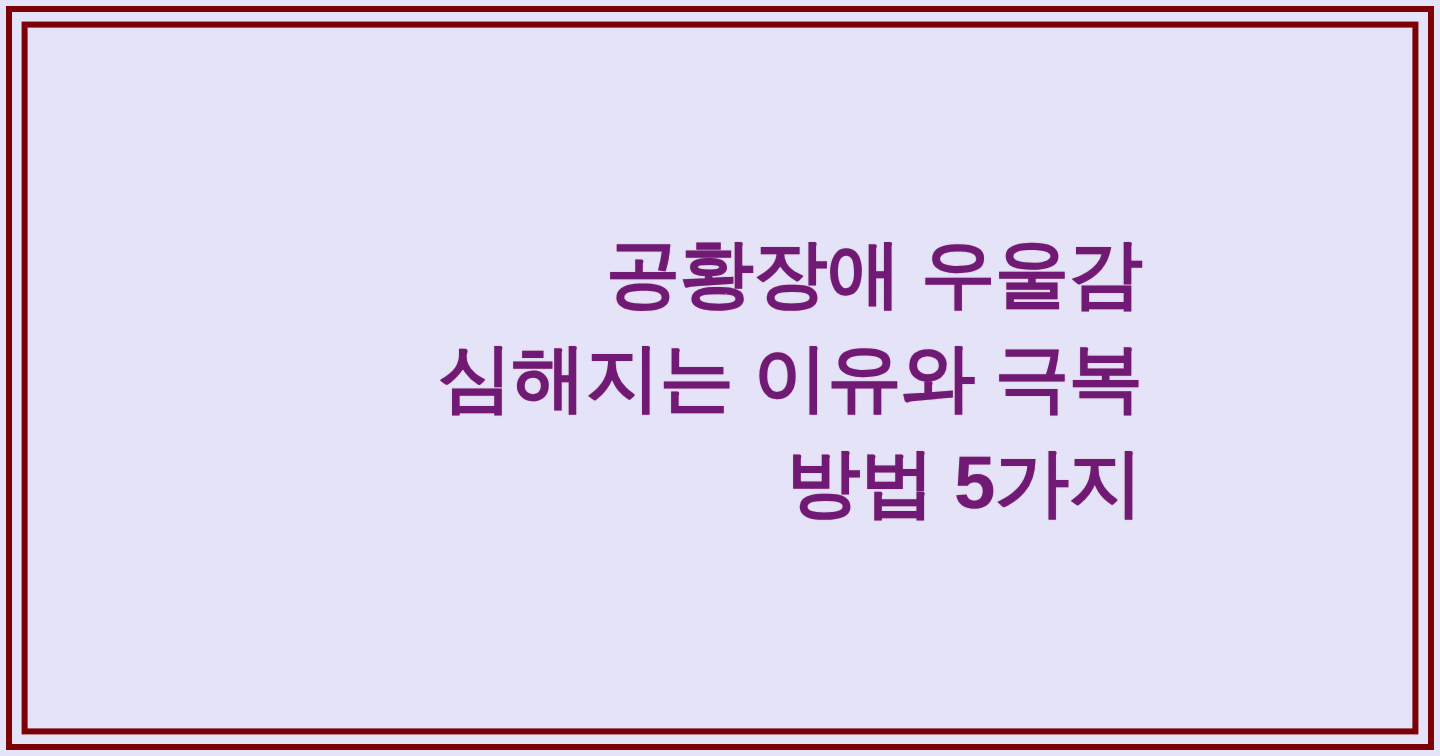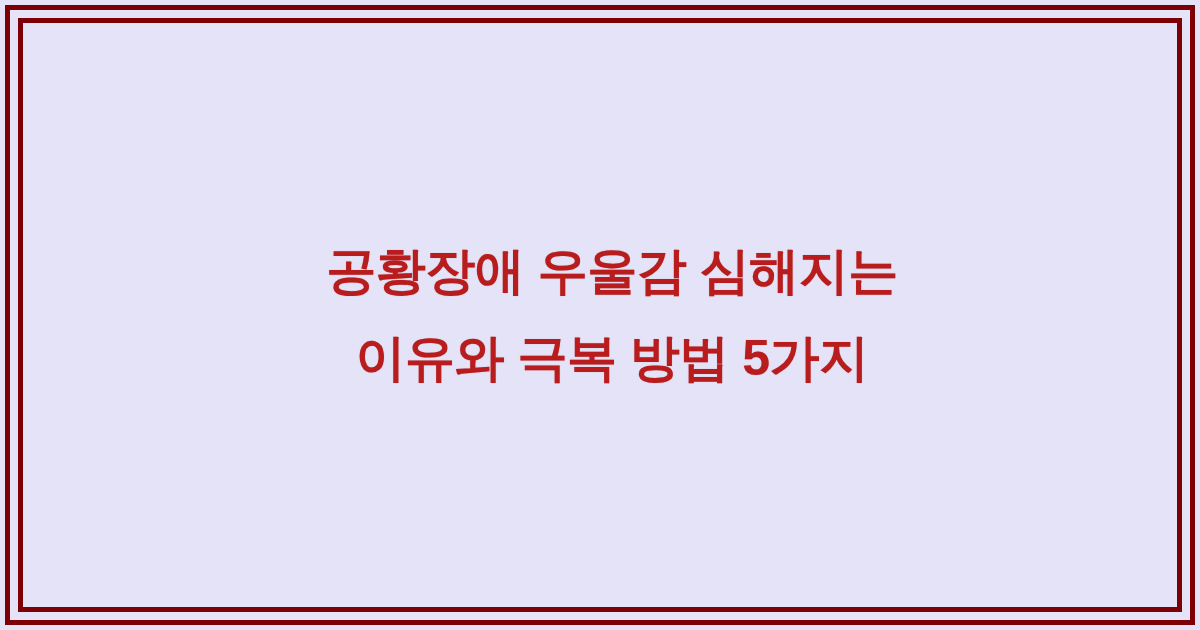--- a/index.html
+++ b/index.html
@@ -57,27 +57,27 @@
     align-items: center;
     justify-content: flex-start;
     box-sizing: border-box;
     padding-left: 272px;
     padding-right: 60px;
   }
 
   .headline {
     margin: 0;
     max-width: 680px;
-    color: #b91c1c;
+    color: #701a75;
     font-family: "Liberation Sans", "DejaVu Sans", sans-serif;
     font-weight: 700;
-    font-size: 50px;
+    font-size: 62px;
     line-height: 87px;
     letter-spacing: -0.5px;
-    text-align: center;
+    text-align: right;
     word-break: keep-all;
     white-space: pre-wrap;
     text-shadow: 0 0 1px rgba(158,16,25,0.35);
   }
 </style>
 </head>
 <body>
 
 <div class="thumbnail-canvas">
 

